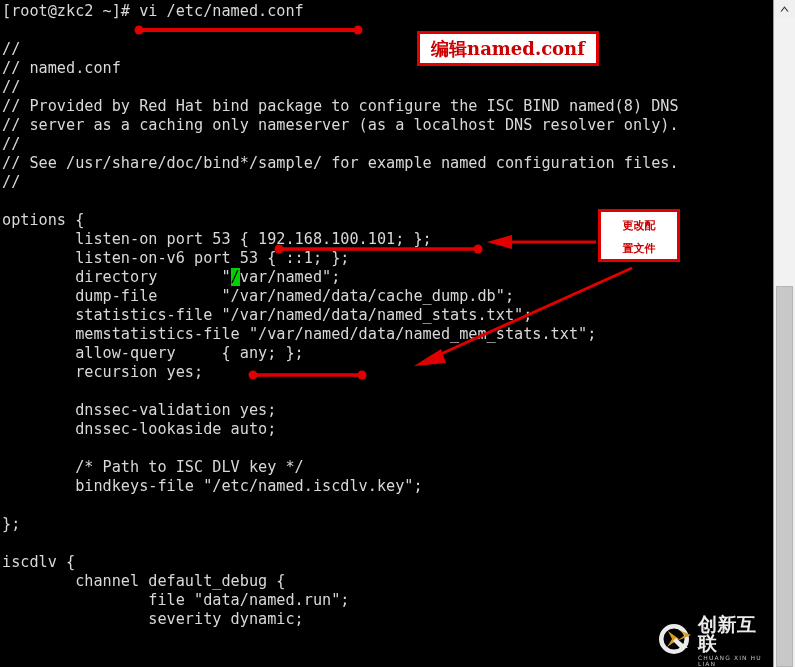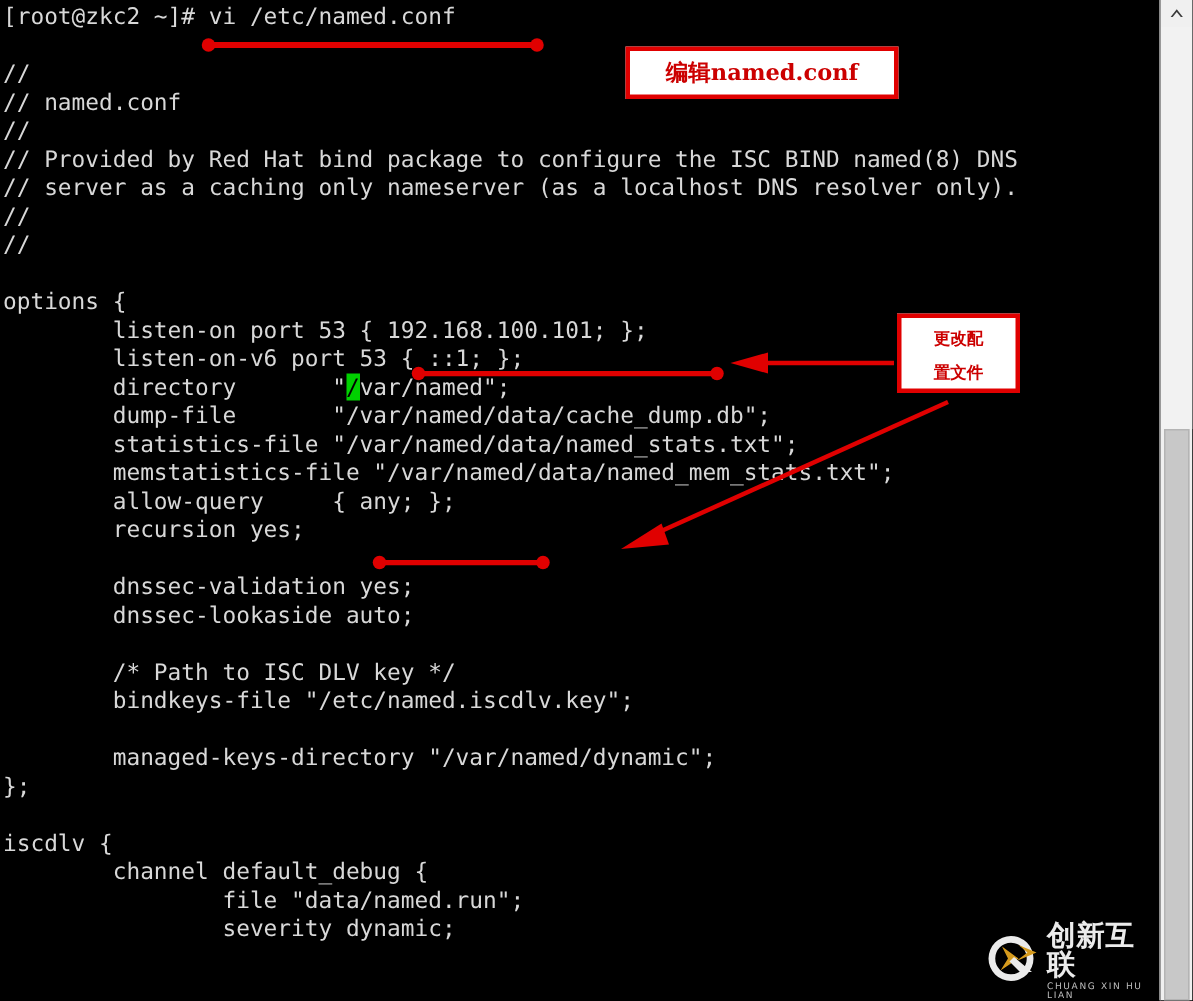--- a/index.html
+++ b/index.html
@@ -89,21 +89,21 @@
     border: 3px solid #e00000;
     color: #cc0000;
     font-family: "DejaVu Serif", "Liberation Serif", serif;
     font-weight: bold;
     box-sizing: border-box;
     text-align: center;
   }
   #anno-box-1 {
     left: 417px; top: 31px;
     width: 182px; height: 35px;
-    font-size: 15px;
+    font-size: 18px;
     line-height: 29px;
     white-space: nowrap;
   }
   #anno-box-2 {
     left: 598px; top: 209px;
     width: 82px; height: 53px;
     font-size: 11px;
     line-height: 23px;
     padding-top: 2px;
   }
@@ -156,39 +156,39 @@
 <div id="terminal">
   <div id="term-lines">
       <div class="tline">[root@zkc2 ~]# vi /etc/named.conf</div>
       <div class="tline"></div>
       <div class="tline">//</div>
       <div class="tline">// named.conf</div>
       <div class="tline">//</div>
       <div class="tline">// Provided by Red Hat bind package to configure the ISC BIND named(8) DNS</div>
       <div class="tline">// server as a caching only nameserver (as a localhost DNS resolver only).</div>
       <div class="tline">//</div>
+      <div class="tline">// See /usr/share/doc/bind*/sample/ for example named configuration files.</div>
       <div class="tline">//</div>
       <div class="tline"></div>
       <div class="tline">options {</div>
       <div class="tline">        listen-on port 53 { 192.168.100.101; };</div>
       <div class="tline">        listen-on-v6 port 53 { ::1; };</div>
       <div class="tline">        directory       "<span class="cursor">/</span>var/named";</div>
       <div class="tline">        dump-file       "/var/named/data/cache_dump.db";</div>
       <div class="tline">        statistics-file "/var/named/data/named_stats.txt";</div>
       <div class="tline">        memstatistics-file "/var/named/data/named_mem_stats.txt";</div>
       <div class="tline">        allow-query     { any; };</div>
       <div class="tline">        recursion yes;</div>
       <div class="tline"></div>
       <div class="tline">        dnssec-validation yes;</div>
       <div class="tline">        dnssec-lookaside auto;</div>
       <div class="tline"></div>
       <div class="tline">        /* Path to ISC DLV key */</div>
       <div class="tline">        bindkeys-file "/etc/named.iscdlv.key";</div>
       <div class="tline"></div>
-      <div class="tline">        managed-keys-directory "/var/named/dynamic";</div>
       <div class="tline">};</div>
       <div class="tline"></div>
       <div class="tline">iscdlv {</div>
       <div class="tline">        channel default_debug {</div>
       <div class="tline">                file "data/named.run";</div>
       <div class="tline">                severity dynamic;</div>
     </div>
 </div>
 
 <div id="scrollbar">

